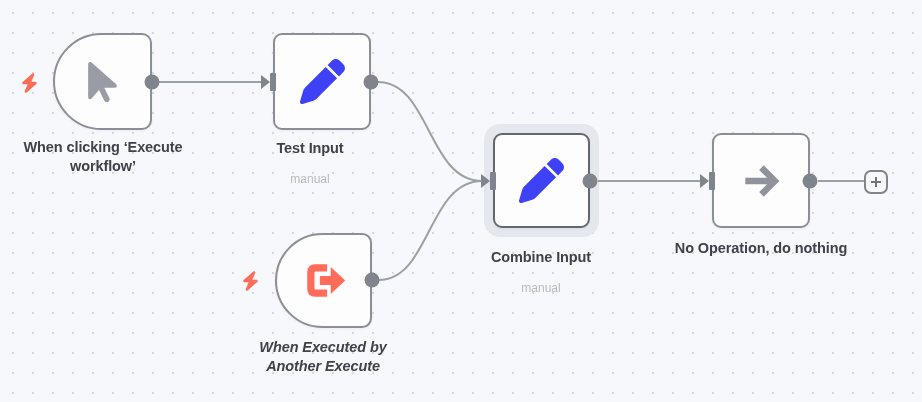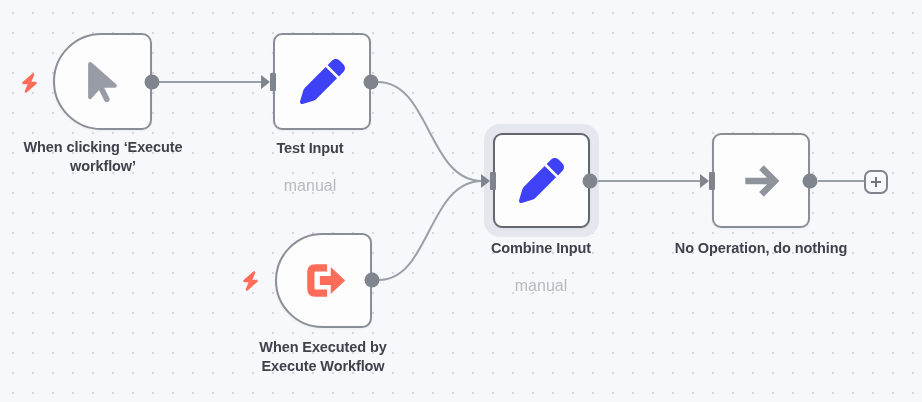--- a/index.html
+++ b/index.html
@@ -36,22 +36,22 @@
     width:300px;
     text-align:center;
     color:#3f424a;
     font-size:14.5px;
     font-weight:700;
     line-height:19px;
     letter-spacing:-0.1px;
   }
   .node-label .line{display:block;}
   .node-sub{
-    margin-top:18px;
-    font-size:16px;
+    margin-top:12px;
+    font-size:12px;
     font-weight:400;
     color:#b7bac1;
     letter-spacing:0;
   }
   .bolt{position:absolute;}
   svg.wires{position:absolute;inset:0;}
   .add-btn{
     position:absolute;
     left:864px;top:170px;width:24px;height:24px;
     box-sizing:border-box;
@@ -93,31 +93,31 @@
 
   <div class="node trigger" style="left:275px;top:233px;width:97px;height:95px;">
     <svg width="47" height="47" viewBox="0 0 52 52">
       <path fill="#ff6d5a" d="M30 8 H17 Q8 8 8 17 V35 Q8 44 17 44 H30 V36 H17.5 Q16 36 16 34.5 V17.5 Q16 16 17.5 16 H30 Z"></path>
       <path fill="#ff6d5a" d="M22 21 H34 V11 L50 26 L34 41 V31 H22 Z"></path>
     </svg>
   </div>
   <svg class="bolt" style="left:242px;top:267px;" width="17" height="28" viewBox="0 0 448 512">
     <path fill="#ff6d5a" d="M349.4 44.6c5.9-13.7 1.5-29.7-10.6-38.5s-28.6-8-39.9 1.8l-256 224c-10 8.8-13.6 22.9-8.9 35.3S50.7 288 64 288H175.5L98.6 467.4c-5.9 13.7-1.5 29.7 10.6 38.5s28.6 8 39.9-1.8l256-224c10-8.8 13.6-22.9 8.9-35.3s-16.6-20.7-29.9-20.7H272.5L349.4 44.6z"></path>
   </svg>
-  <div class="node-label" style="left:173px;top:338px;">
+  <div class="node-label" style="left:173px;top:338px;font-style:italic;">
     <span class="line">When Executed by</span>
-    <span class="line">Execute Workflow</span>
+    <span class="line">Another Execute</span>
   </div>
 
   <div class="node regular selected" style="left:493px;top:133px;width:97px;height:95px;">
     <svg width="45" height="45" viewBox="0 0 512 512">
       <path fill="#3e41f5" d="M362.7 19.3L314.3 67.7 444.3 197.7l48.4-48.4c25-25 25-65.5 0-90.5L453.3 19.3c-25-25-65.5-25-90.5 0zm-71 71L58.6 323.5c-10.4 10.4-18 23.3-22.2 37.4L1 481.2C-1.5 489.7 .8 498.8 7 505s15.3 8.5 23.7 6L151.1 475.7c14.1-4.2 27-11.8 37.4-22.2L421.7 220.3 291.7 90.3z"></path>
     </svg>
   </div>
-  <div class="node-label" style="left:391px;top:239px;">
+  <div class="node-label" style="left:391px;top:248px;">
     <span class="line">Combine Input</span>
     <span class="line node-sub">manual</span>
   </div>
 
   <div class="node regular" style="left:712px;top:133px;width:98px;height:95px;">
     <svg width="48" height="48" viewBox="0 0 52 52">
       <path fill="none" stroke="#8f939c" stroke-width="7" d="M9 26 H41 M26.5 11.5 L41 26 L26.5 40.5"></path>
     </svg>
   </div>
   <div class="node-label" style="left:611px;top:239px;text-align:center;">

